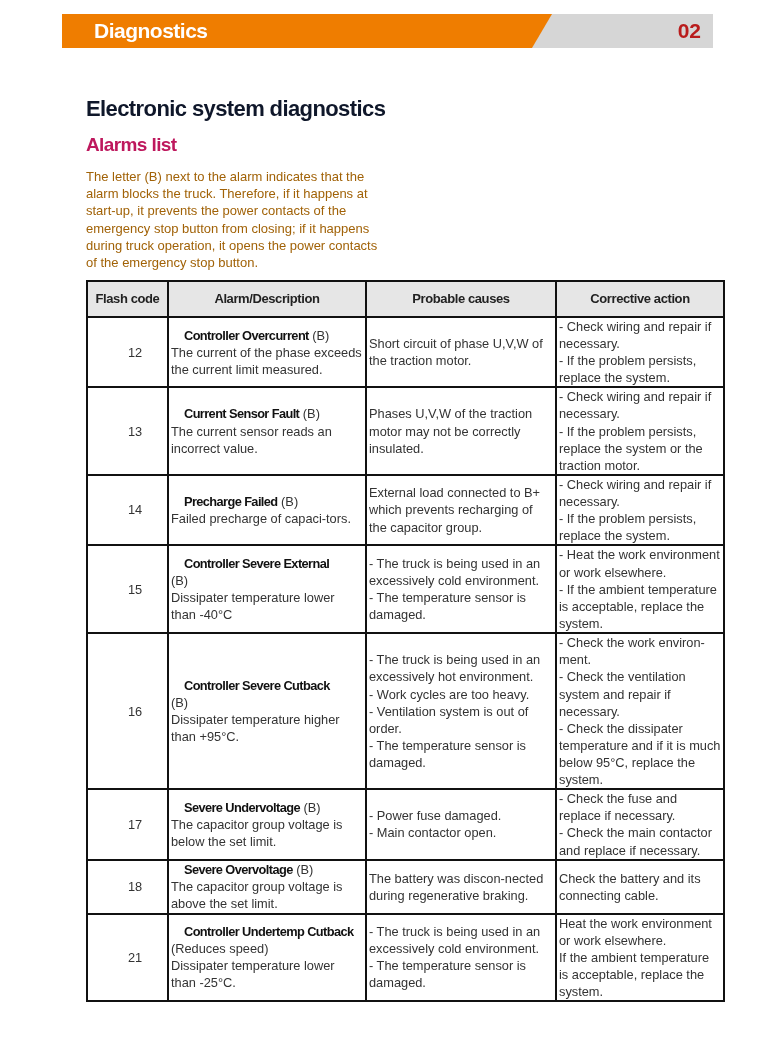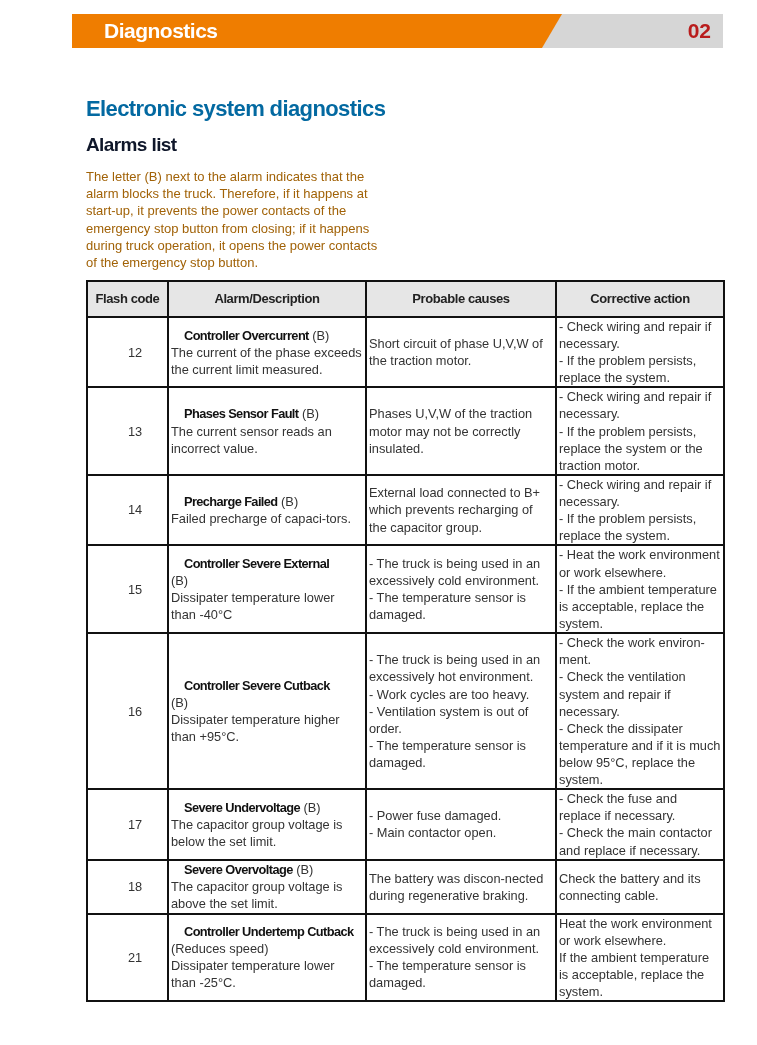--- a/index.html
+++ b/index.html
@@ -1,24 +1,24 @@
 <!DOCTYPE html>
 <html><head>
 <meta charset="utf-8">
 <style>
   html, body { margin:0; padding:0; background:#ffffff; }
   body { width:757px; height:1045px; position:relative; overflow:hidden;
          font-family:"Liberation Sans", sans-serif; color:#222; }
-  .header { position:absolute; left:72px; top:14px; width:651px; height:34px; background:#d6d6d6; }
+  .header { position:absolute; left:62px; top:14px; width:651px; height:34px; background:#d6d6d6; }
   .header .orange { position:absolute; left:0; top:0; width:490px; height:34px; background:#ef7d00;
          clip-path:polygon(0 0, 100% 0, calc(100% - 20px) 100%, 0 100%); }
   .header .title { position:absolute; left:32px; top:5px; font-size:21px; font-weight:bold; color:#fff; letter-spacing:-0.5px; }
   .header .num { position:absolute; right:12px; top:5px; font-size:21px; font-weight:bold; color:#b91c1c; }
-  h1 { position:absolute; left:86px; top:96px; margin:0; font-size:22px; font-weight:bold; color:#0369a1; letter-spacing:-0.6px; }
-  h2 { position:absolute; left:86px; top:134px; margin:0; font-size:19px; font-weight:bold; color:#0f172a; letter-spacing:-0.6px; }
+  h1 { position:absolute; left:86px; top:96px; margin:0; font-size:22px; font-weight:bold; color:#0f172a; letter-spacing:-0.6px; }
+  h2 { position:absolute; left:86px; top:134px; margin:0; font-size:19px; font-weight:bold; color:#be185d; letter-spacing:-0.6px; }
   .intro { position:absolute; left:86px; top:168px; width:305px; font-size:13px; line-height:17.2px; color:#a16207; margin:0; }
   table { position:absolute; left:86px; top:280px; width:639px; border-collapse:collapse; font-size:12.8px; line-height:17.1px; color:#333; }
   th, td { border:2px solid #111; vertical-align:middle; }
   th { background:#e6e6e6; font-weight:bold; font-size:13px; color:#222; padding:2px 2px; letter-spacing:-0.4px; height:30px; }
   td { padding:0 2px; }
   td.code { text-align:center; width:60px;padding-left:17px; }
   td.desc { width:192px; }
   td.cause { width:184px; }
   .alarm-name { font-weight:bold; color:#111; letter-spacing:-0.6px;margin-left:13px; }
 </style>
@@ -51,21 +51,21 @@
         <td class="cause">
           <div>Short circuit of phase U,V,W of the traction motor.</div>
         </td>
         <td class="action">
           <div>- Check wiring and repair if necessary.</div>
           <div>- If the problem persists, replace the system.</div>
         </td>
       </tr>
       <tr style="height: 86px;">
         <td class="code"><span>13</span></td>
-        <td class="desc"><span class="alarm-name">Phases Sensor Fault</span><span> (B)</span><div>The current sensor reads an incorrect value.</div></td>
+        <td class="desc"><span class="alarm-name">Current Sensor Fault</span><span> (B)</span><div>The current sensor reads an incorrect value.</div></td>
         <td class="cause">
           <div>Phases U,V,W of the traction motor may not be correctly insulated.</div>
         </td>
         <td class="action">
           <div>- Check wiring and repair if necessary.</div>
           <div>- If the problem persists, replace the system or the traction motor.</div>
         </td>
       </tr>
       <tr style="height: 68px;">
         <td class="code"><span>14</span></td>

